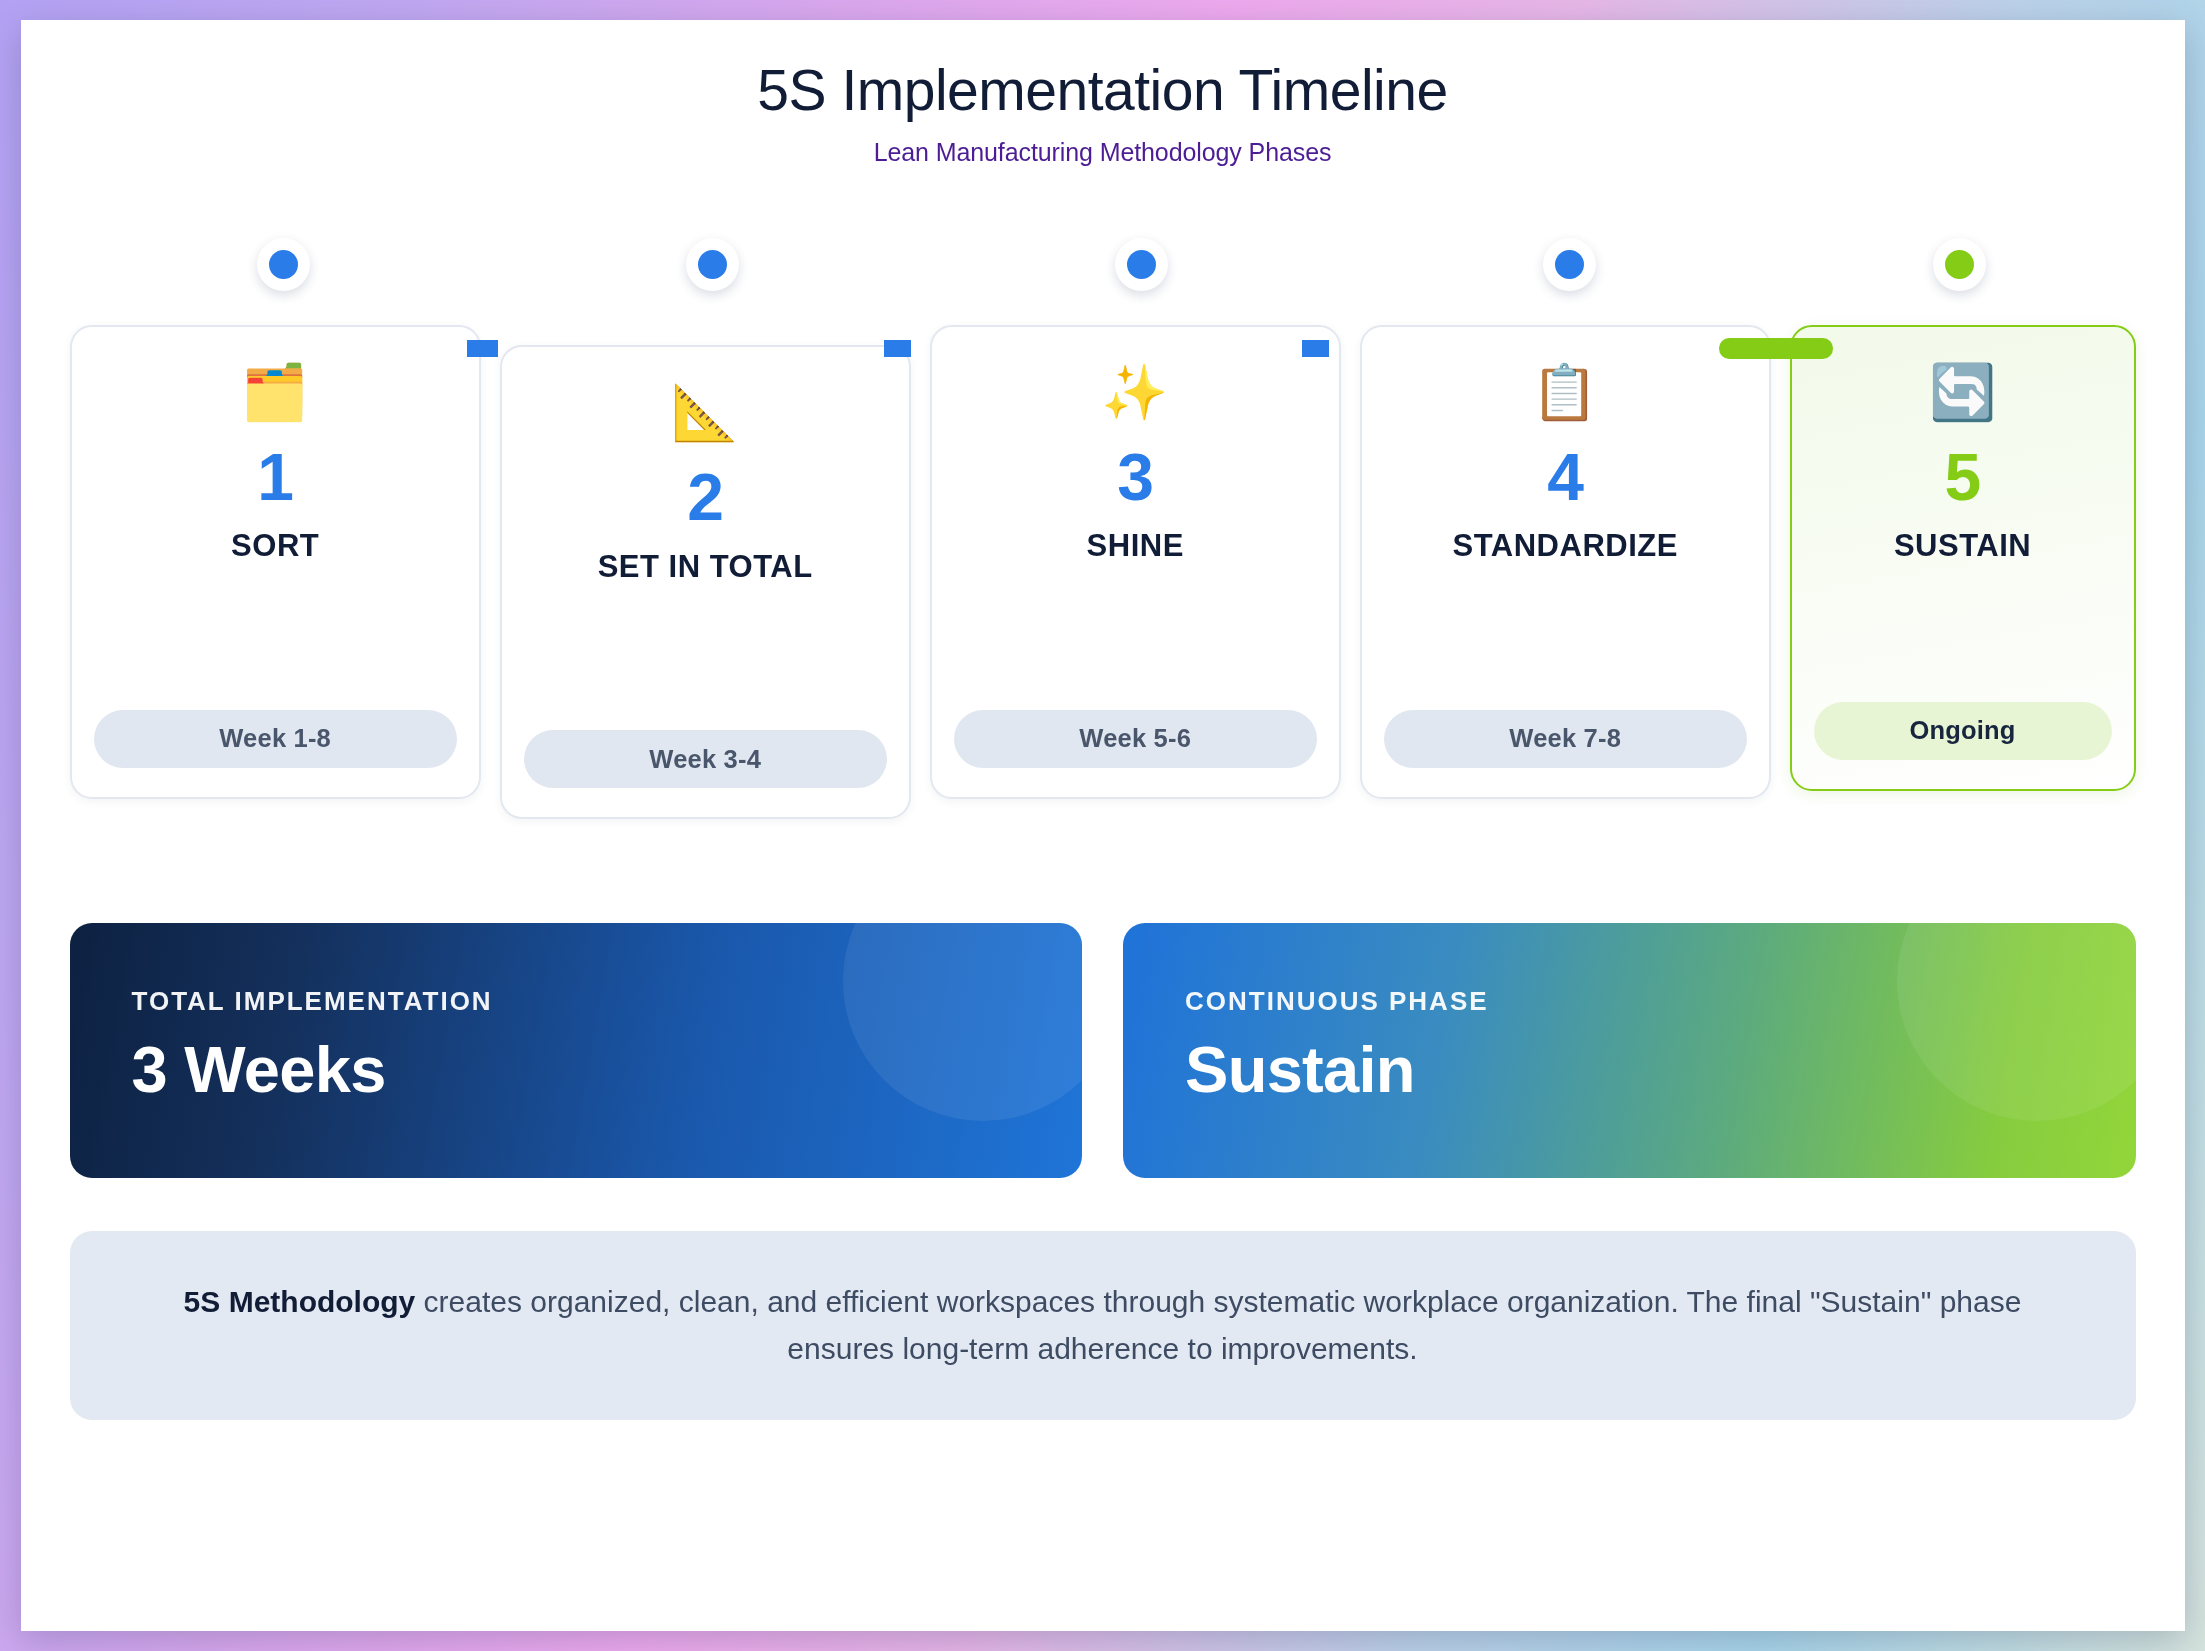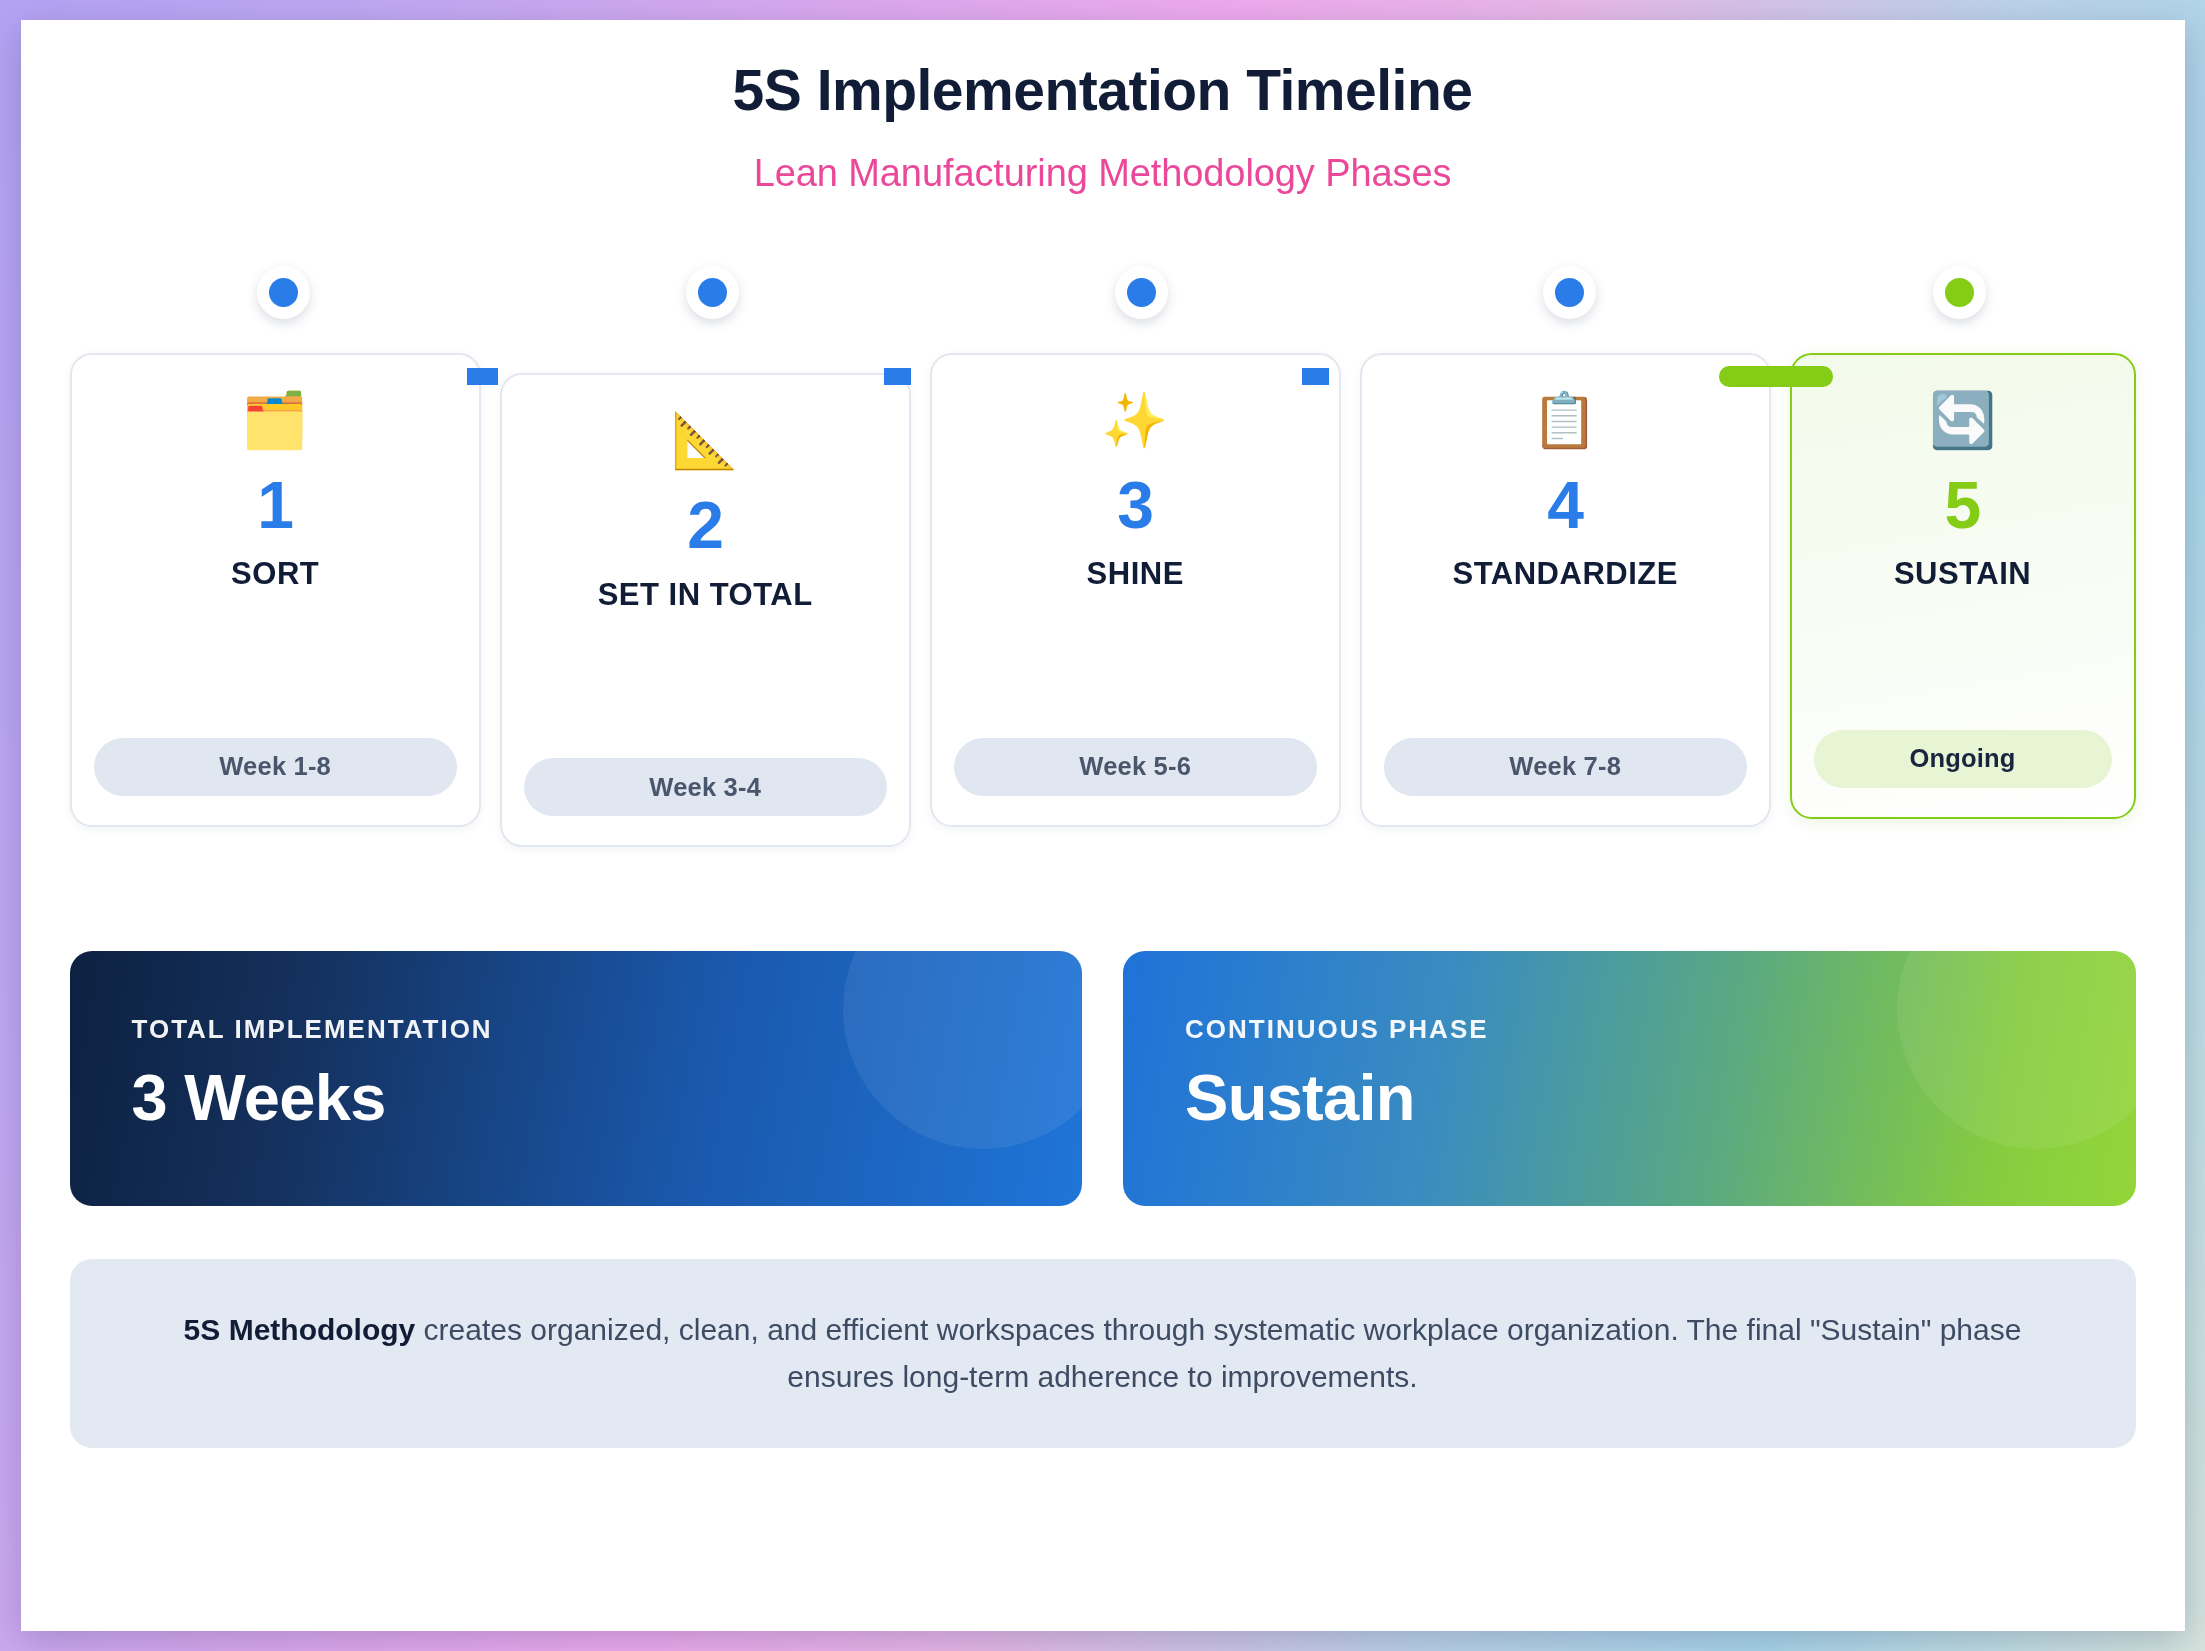--- a/index.html
+++ b/index.html
@@ -41,31 +41,31 @@
     width: 2164px;
     height: 1611px;
     padding: 39px 49px 25.5px 49px;
   }
 
   
   .header { text-align: center; }
 
   .page-title {
     font-size: 57px;
-    font-weight: 700;
+    font-weight: 400;
     color: #111c36;
     letter-spacing: -0.5px;
     line-height: 1.12;
   }
 
   .page-subtitle {
-    margin-top: 29px;
-    font-size: 38px;
+    margin-top: 15px;
+    font-size: 25px;
     font-weight: 400;
-    color: #ec4899;
+    color: #4c1d95;
     letter-spacing: -0.1px;
   }
 
   
   .timeline {
     position: relative;
     margin-top: 68px;
     height: 595px;
   }
 

